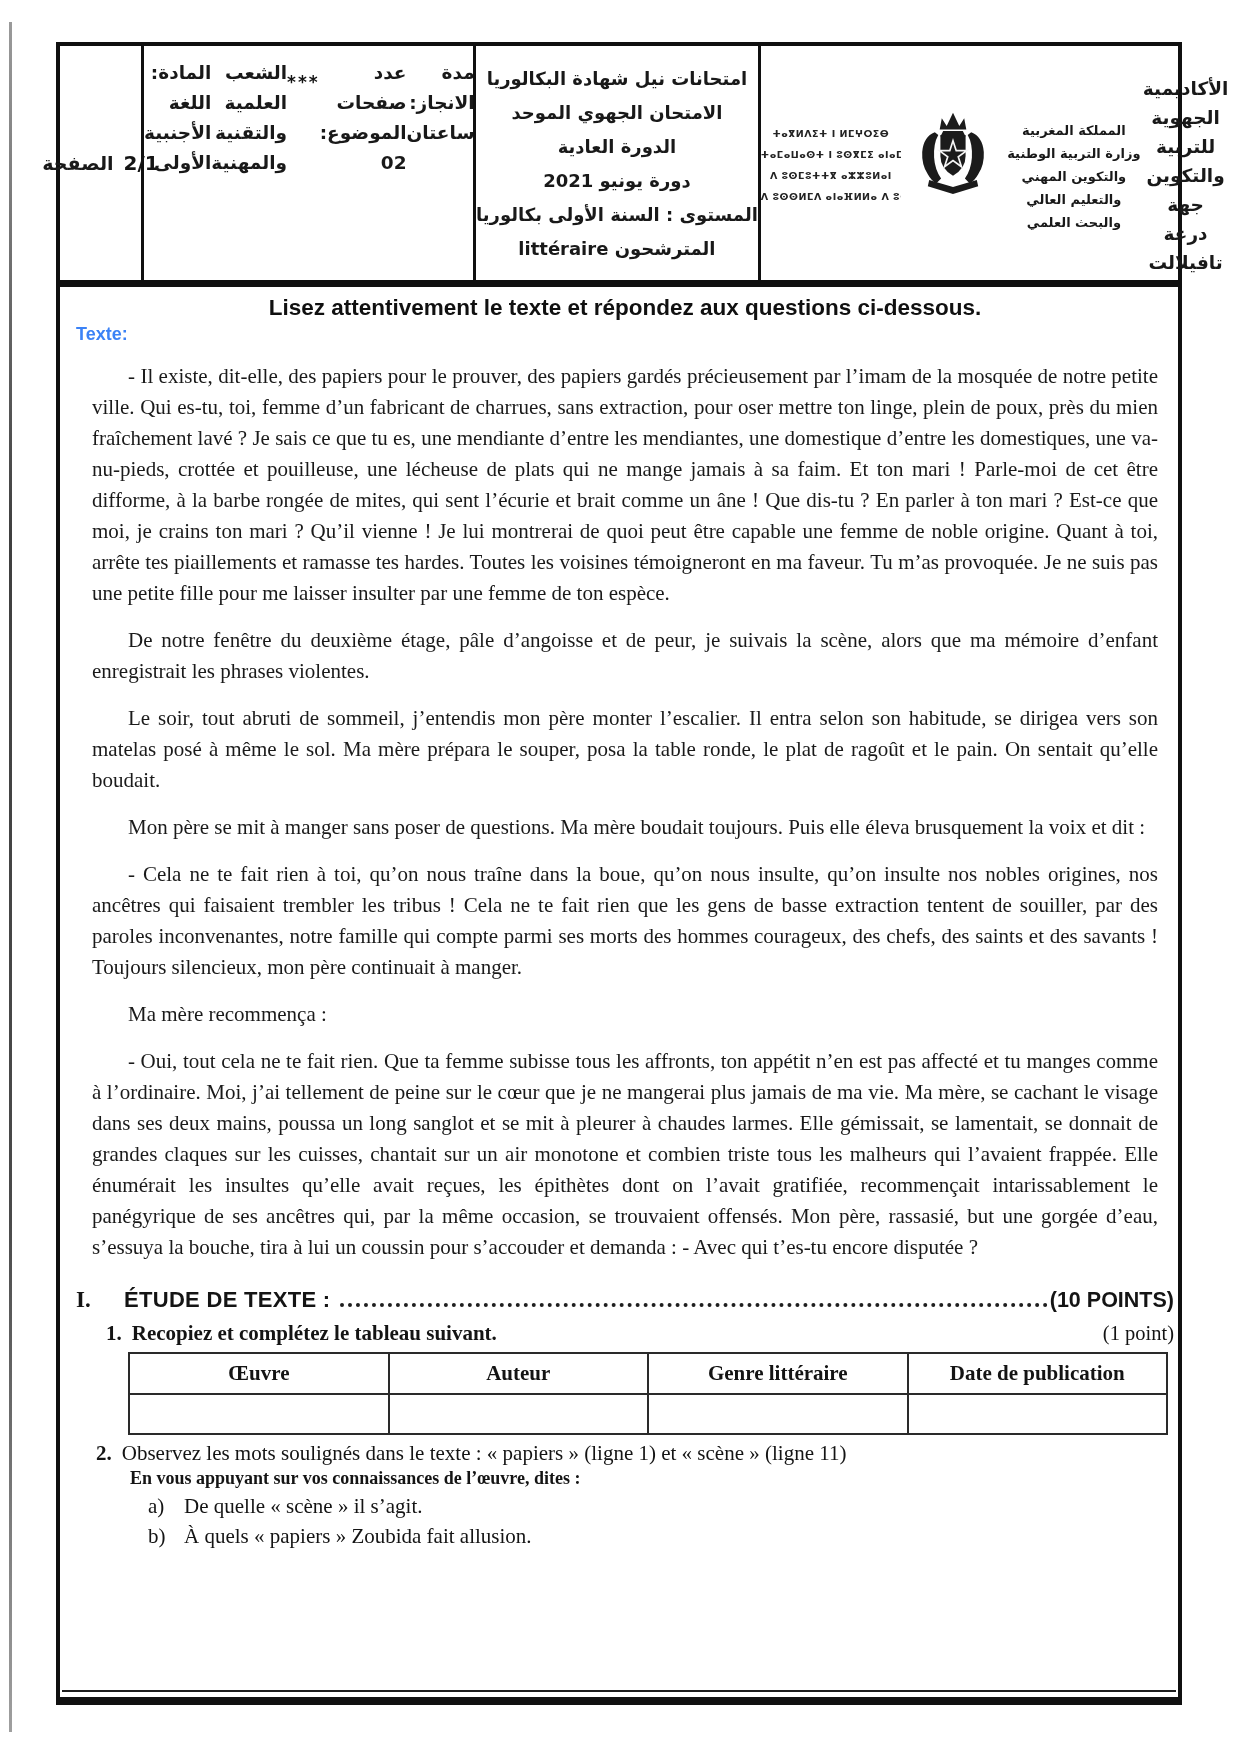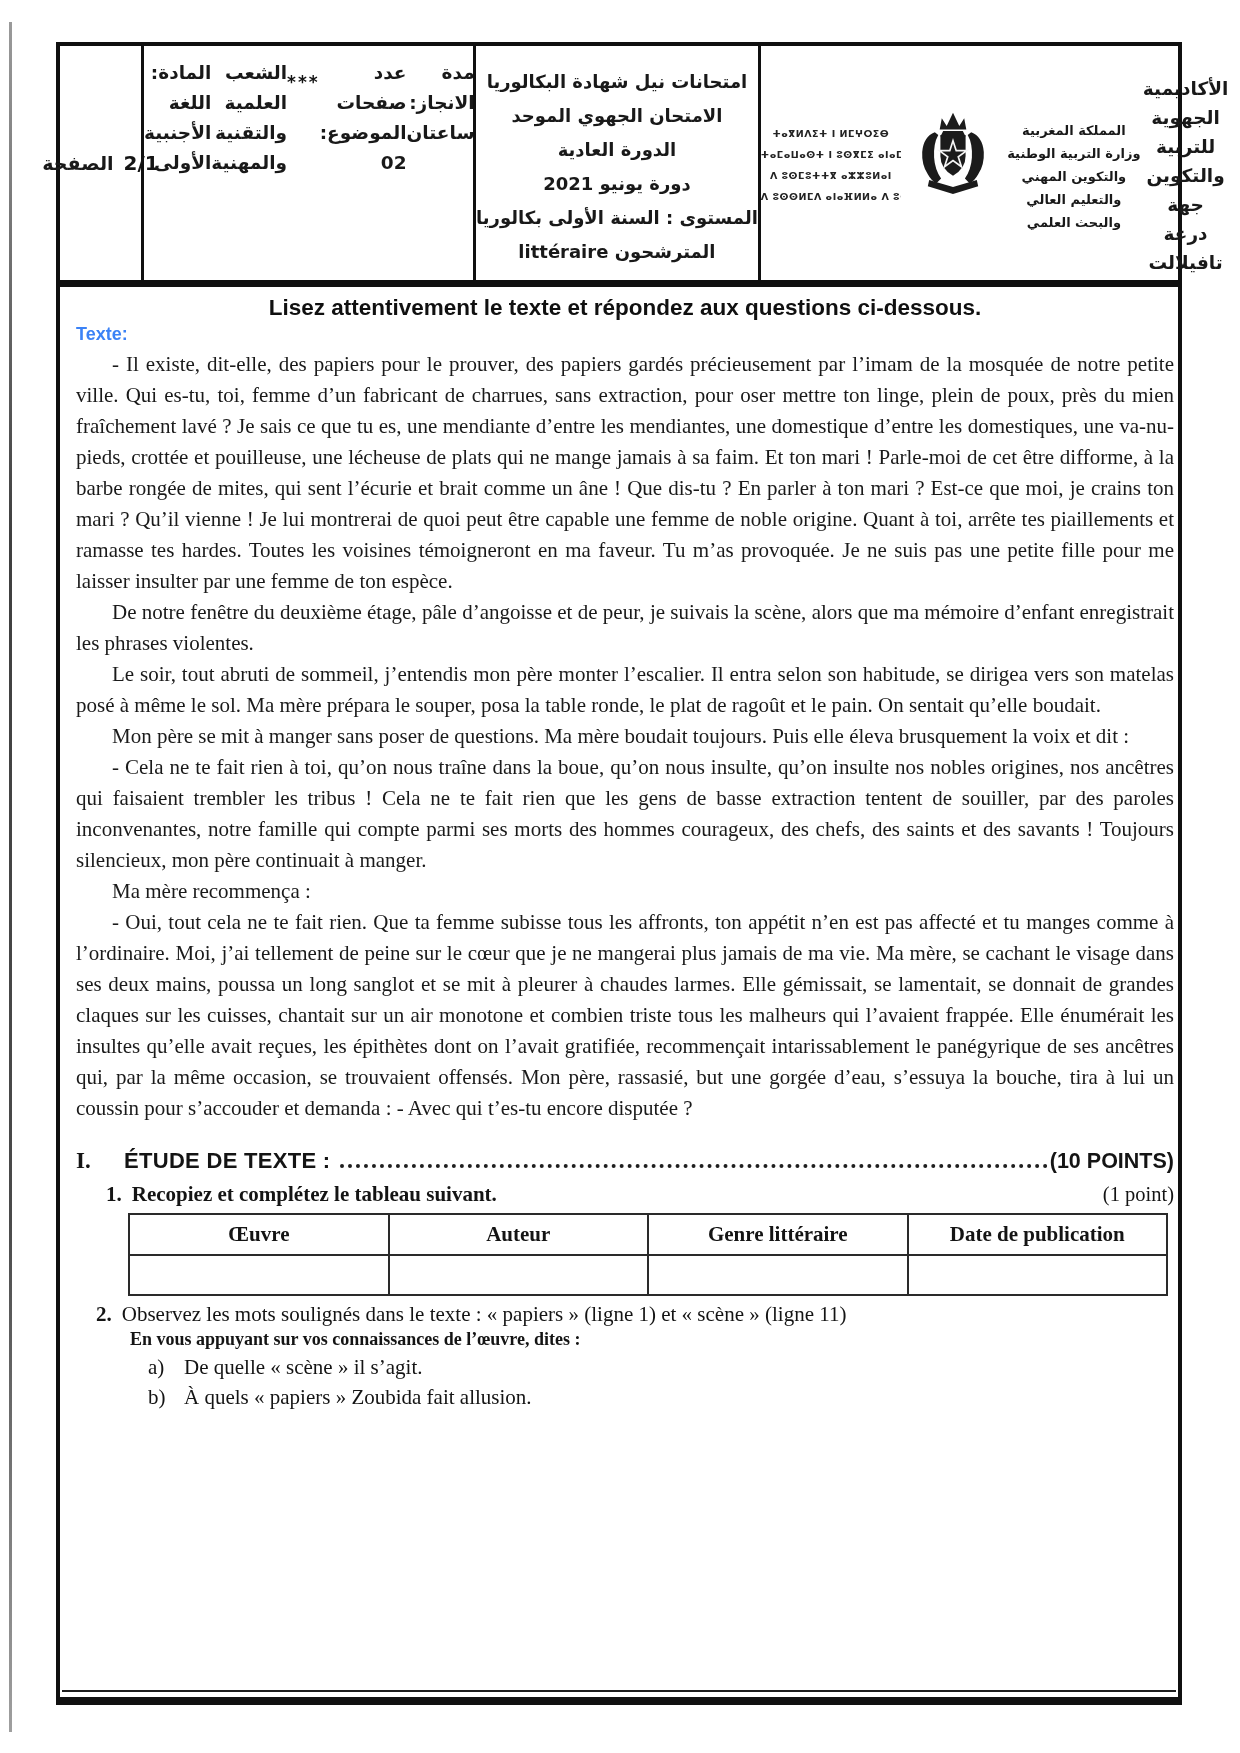--- a/index.html
+++ b/index.html
@@ -36,22 +36,22 @@
     width:84px;border-right:3px solid #101010;
     display:flex;align-items:center;justify-content:center;gap:10px;
   }
   .cell-subject{
     width:332px;border-right:3px solid #101010;
     display:flex;flex-direction:row;
     padding-top:12px;
   }
   .cell-exam{
     width:326px;border-right:3px solid #101010;
-    display:flex;flex-direction:column;align-items:center;gap:3px;
-    padding-top:20px;
+    display:flex;flex-direction:column;align-items:center;justify-content:center;gap:3px;
+    padding-top:0;
   }
   .cell-academy{
     flex:1;display:flex;flex-direction:row;align-items:center;padding-top:14px;
   }
   .ar{
     direction:rtl;
     font-family:"DejaVu Sans",sans-serif;
     font-weight:bold;color:#191919;
   }
   .page-label{font-size:19px;}
@@ -79,21 +79,21 @@
     font-family:"Liberation Sans","DejaVu Sans",sans-serif;
     font-weight:bold;font-size:22.5px;text-align:center;color:#101010;
   }
   .texte-label{
     font-family:"Liberation Sans","DejaVu Sans",sans-serif;
     font-weight:bold;font-size:18px;margin-top:3px;color:#3b82f6;
   }
   .paras{margin-top:4px;}
   .para{
     font-size:21px;line-height:31px;text-align:justify;text-indent:36px;
-    margin:0;color:#1a1a1a;
+    margin:16px;color:#1a1a1a;
   }
   
   .section-row{
     display:flex;align-items:baseline;margin-top:24px;
   }
   .section-numeral{
     font-weight:bold;font-size:23px;width:48px;
   }
   .section-title{
     font-family:"Liberation Sans","DejaVu Sans",sans-serif;

